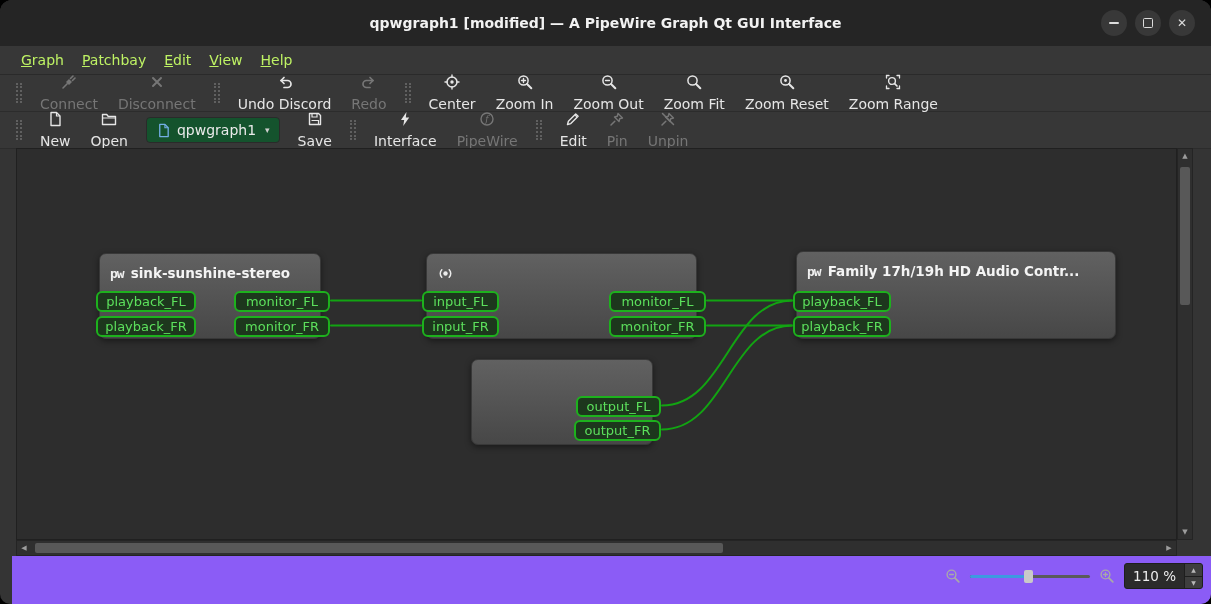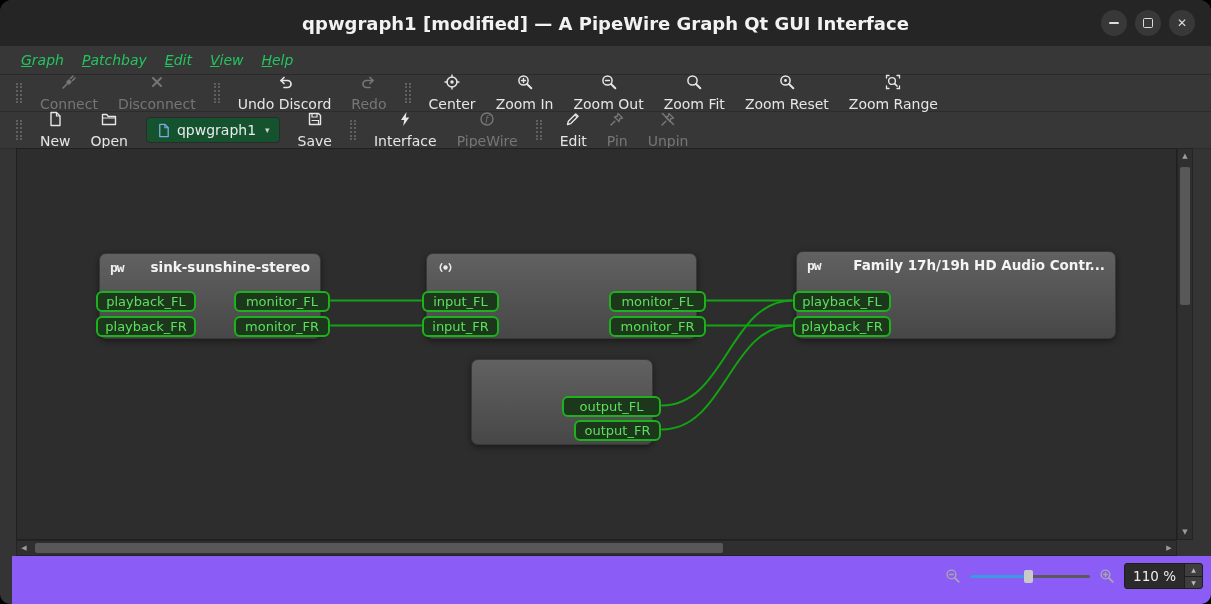--- a/index.html
+++ b/index.html
@@ -1,43 +1,43 @@
 <!DOCTYPE html>
 <html><head>
 <meta charset="utf-8">
 <style>
   html,body{margin:0;padding:0;background:#000;}
   .window{position:relative;width:1211px;height:604px;background:#343434;border-radius:12px 12px 10px 10px;overflow:hidden;font-family:"DejaVu Sans","Liberation Sans",sans-serif;color:#e8e8e8;}
   
   .titlebar{position:absolute;top:0;left:0;right:0;height:46px;background:#252525;border-bottom:1px solid #1b1b1b;display:flex;align-items:center;justify-content:center;}
-  .title{font-weight:bold;font-size:18px;color:#f2f2f2;text-align:right;}
+  .title{font-weight:bold;font-size:14px;color:#f2f2f2;text-align:right;}
   .win-controls{position:absolute;right:16px;top:10px;display:flex;gap:8px;}
   .win-btn{width:26px;height:26px;border-radius:50%;background:#383838;color:#dcdcdc;display:flex;align-items:center;justify-content:center;font-size:12px;line-height:1;}
   .min-bar{width:10px;height:2px;background:#dcdcdc;border-radius:1px;}
   .max-box{width:8px;height:8px;border:1.5px solid #dcdcdc;border-radius:1.5px;}
   
   .menubar{position:absolute;top:46px;left:0;right:0;height:28px;background:#373737;border-bottom:1px solid #2a2a2a;display:flex;align-items:center;padding-left:12px;font-size:14px;}
-  .menu-item{padding:3px 9px;color:#22c55e;font-style:italic;}
+  .menu-item{padding:3px 9px;color:#bef264;}
   .mnemonic{text-decoration:underline;}
   
   .toolbar{position:absolute;left:0;right:0;background:#373737;display:flex;align-items:center;font-size:14px;padding-left:8px;}
   .toolbar1{top:75px;height:36px;border-bottom:1px solid #2c2c2c;}
   .toolbar2{top:112px;height:36px;border-bottom:1px solid #2c2c2c;}
   .tb-handle{width:2px;height:20px;margin:0 8px;border-left:2px dotted #606060;border-right:2px dotted #606060;}
   .tb-btn{display:flex;align-items:center;gap:6px;padding:6px 10px;border-radius:4px;color:#e6e6e6;white-space:nowrap;flex-direction:column;}
   .tb-btn.disabled{color:#767676;}
   .icon{display:block;}
   .tb-dropdown{display:flex;align-items:center;gap:6px;padding:4px 9px;margin:0 8px;background:#14532d;border:1px solid #2a2a2a;border-radius:4px;color:#eaeaea;}
   .dd-arrow{font-size:9px;color:#cfcfcf;margin-left:3px;}
   
   .canvas-frame{position:absolute;left:16px;top:148px;width:1177px;height:408px;}
   .graph-canvas{position:absolute;left:0;top:0;width:1161px;height:392px;background:#2d2d2d;border:1px solid #202020;box-sizing:border-box;overflow:hidden;}
   .links{position:absolute;left:0;top:0;}
   .node{position:absolute;background:linear-gradient(#616161,#474747);border:1px solid #383838;border-radius:7px;box-shadow:0 2px 6px rgba(0,0,0,.45);box-sizing:border-box;}
-  .node-title{display:flex;align-items:center;gap:7px;padding:5px 10px;font-weight:bold;font-size:13.5px;color:#f4f4f4;white-space:nowrap;overflow:hidden;justify-content:space-between;}
+  .node-title{display:flex;align-items:center;gap:7px;padding:11px 10px;font-weight:bold;font-size:13.5px;color:#f4f4f4;white-space:nowrap;overflow:hidden;}
   .pw-icon{font-family:"DejaVu Sans Mono",monospace;font-weight:bold;font-size:13px;letter-spacing:-1px;color:#f0f0f0;}
   .port{position:absolute;height:21px;line-height:17px;box-sizing:border-box;border:2px solid #1db11d;border-radius:6px;background:#1d371d;color:#5ce05c;font-size:13px;text-align:center;padding:0 4px;white-space:nowrap;overflow:hidden;}
   
   .vscroll{position:absolute;right:0;top:0;width:16px;height:392px;background:#2f2f2f;border:1px solid #242424;box-sizing:border-box;}
   .hscroll{position:absolute;left:0;bottom:0;width:1161px;height:16px;background:#2f2f2f;border:1px solid #242424;box-sizing:border-box;}
   .vthumb{position:absolute;left:2px;right:2px;top:18px;height:138px;background:#585858;border-radius:2px;}
   .hthumb{position:absolute;top:2px;bottom:2px;left:18px;width:688px;background:#585858;border-radius:2px;}
   .scroll-arrow{position:absolute;width:14px;height:14px;color:#9c9c9c;font-size:7px;display:flex;align-items:center;justify-content:center;}
   .sa-up{top:0;left:0;} .sa-down{bottom:0;left:0;} .sa-left{left:0;top:0;} .sa-right{right:0;top:0;}
   .scroll-corner{position:absolute;right:0;bottom:0;width:16px;height:16px;background:#343434;}
@@ -284,21 +284,21 @@
       <div class="node" style="left:779px;top:102px;width:320px;height:88px">
         <div class="node-title">
           <span class="pw-icon">pw</span>
           <span>Family 17h/19h HD Audio Contr...</span>
         </div>
         <div class="port" style="left:-4px;top:39px;width:98px">playback_FL</div>
         <div class="port" style="left:-4px;top:64px;width:98px">playback_FR</div>
       </div>
 
       <div class="node" style="left:454px;top:210px;width:182px;height:86px">
-        <div class="port" style="right:-9px;top:36px;width:99px">output_FL</div>
+        <div class="port" style="right:-9px;top:36px;width:85px">output_FL</div>
         <div class="port" style="right:-9px;top:60px;width:87px">output_FR</div>
       </div>
     </div>
 
     <div class="vscroll">
       <div class="scroll-arrow sa-up">▲</div>
       <div class="vthumb"></div>
       <div class="scroll-arrow sa-down">▼</div>
     </div>
 

